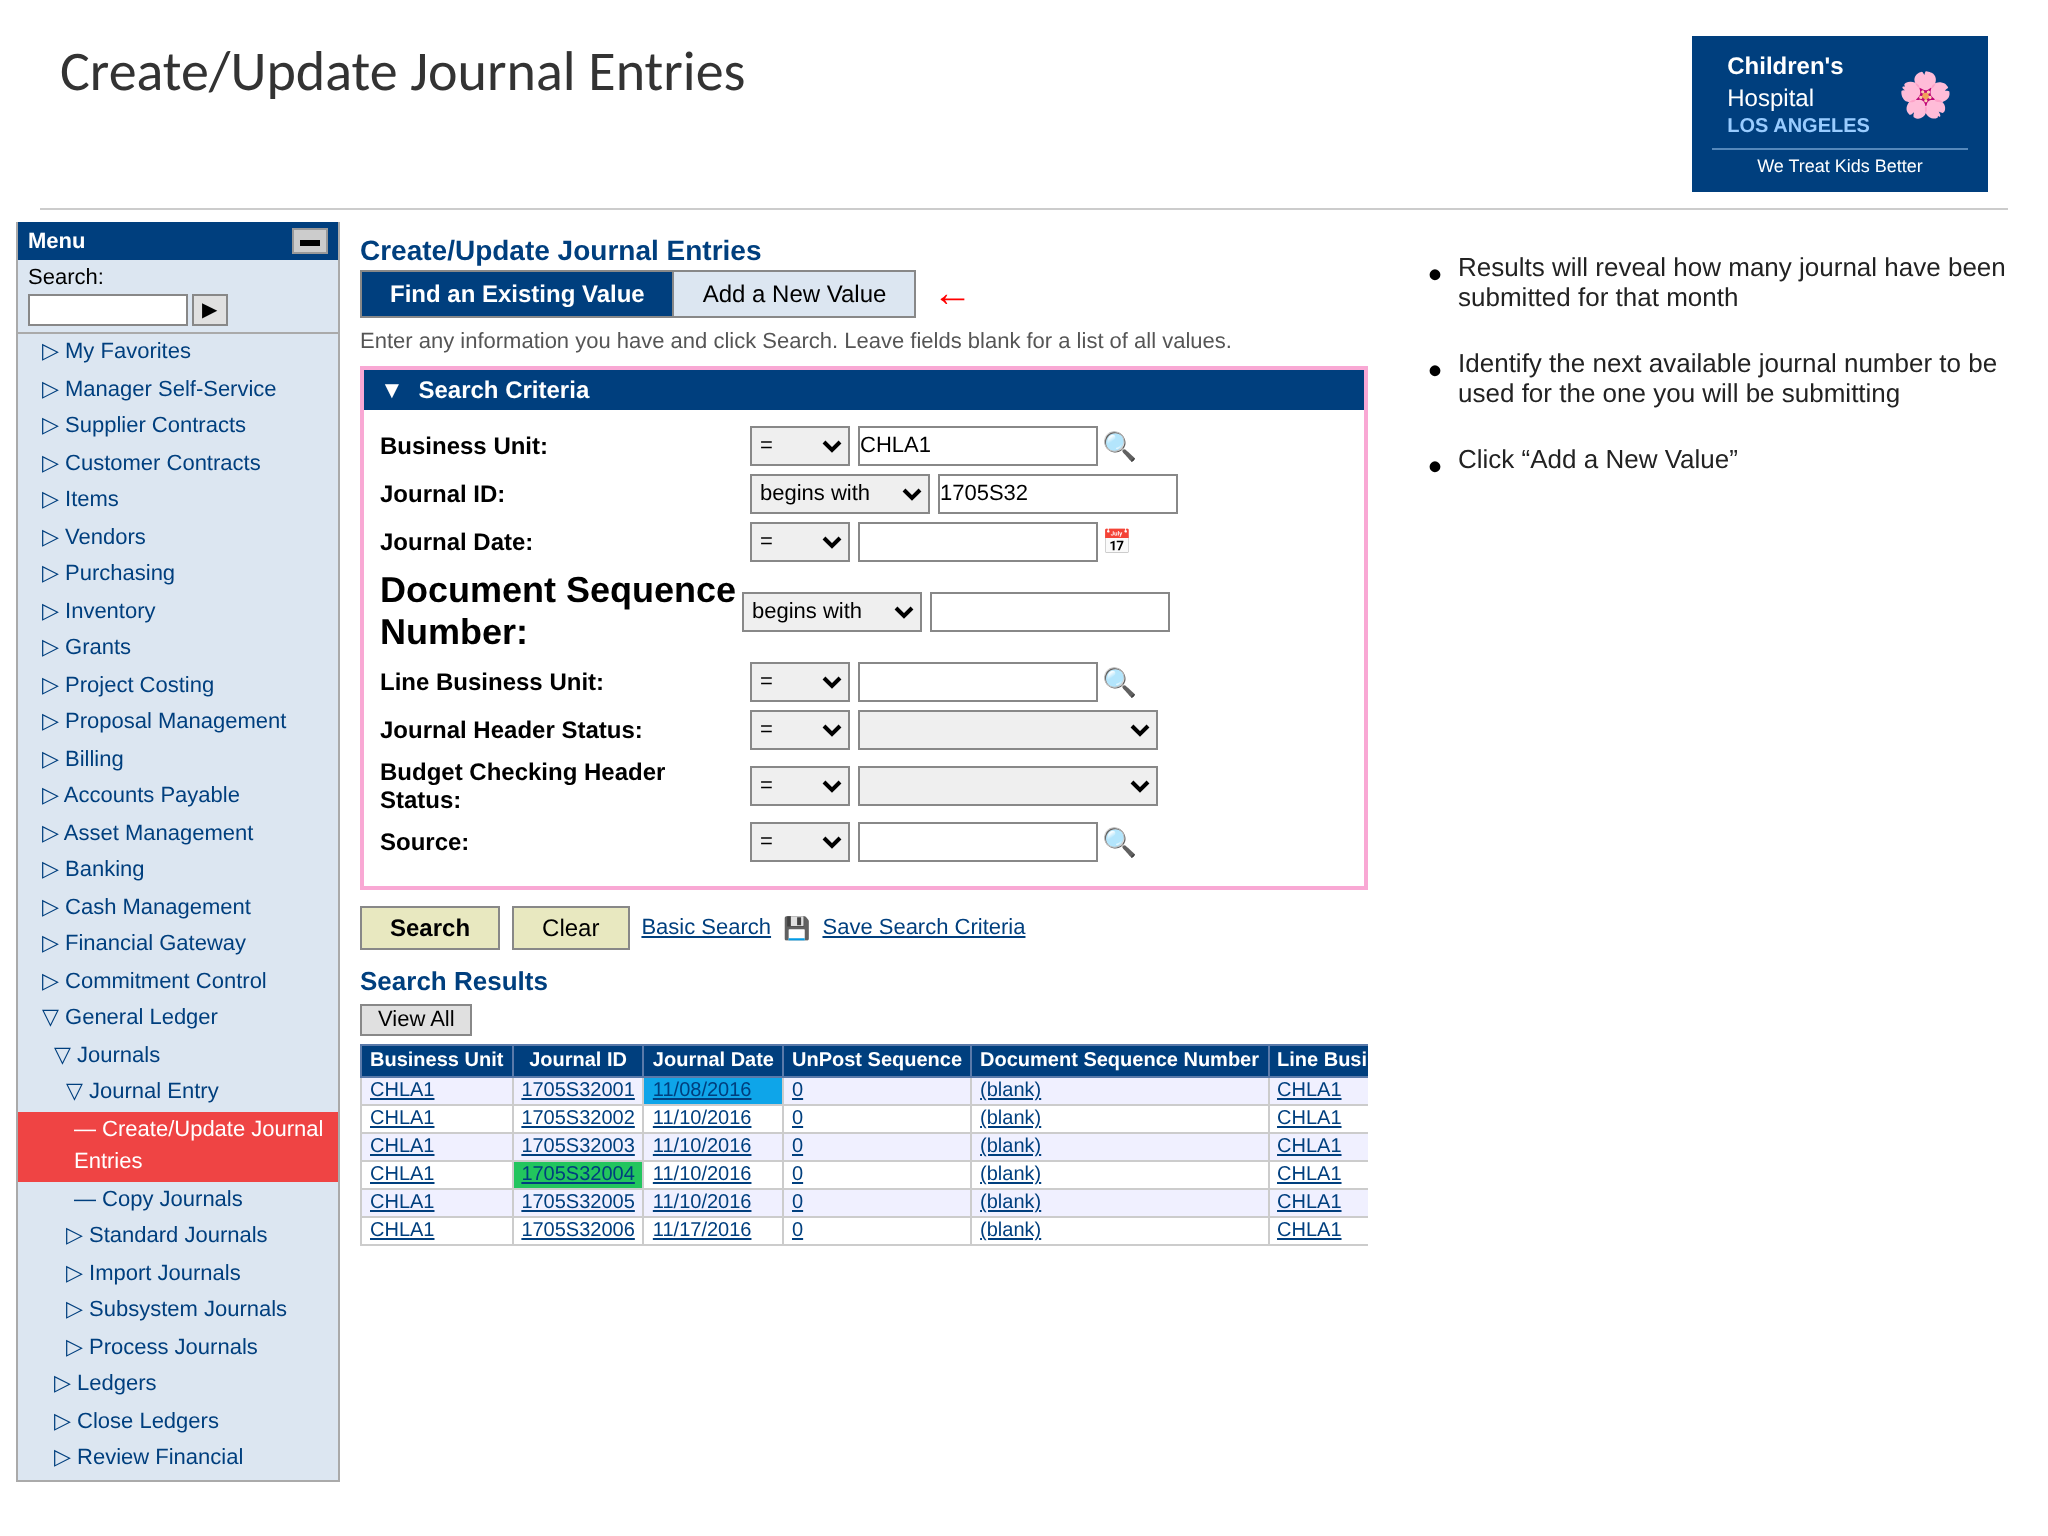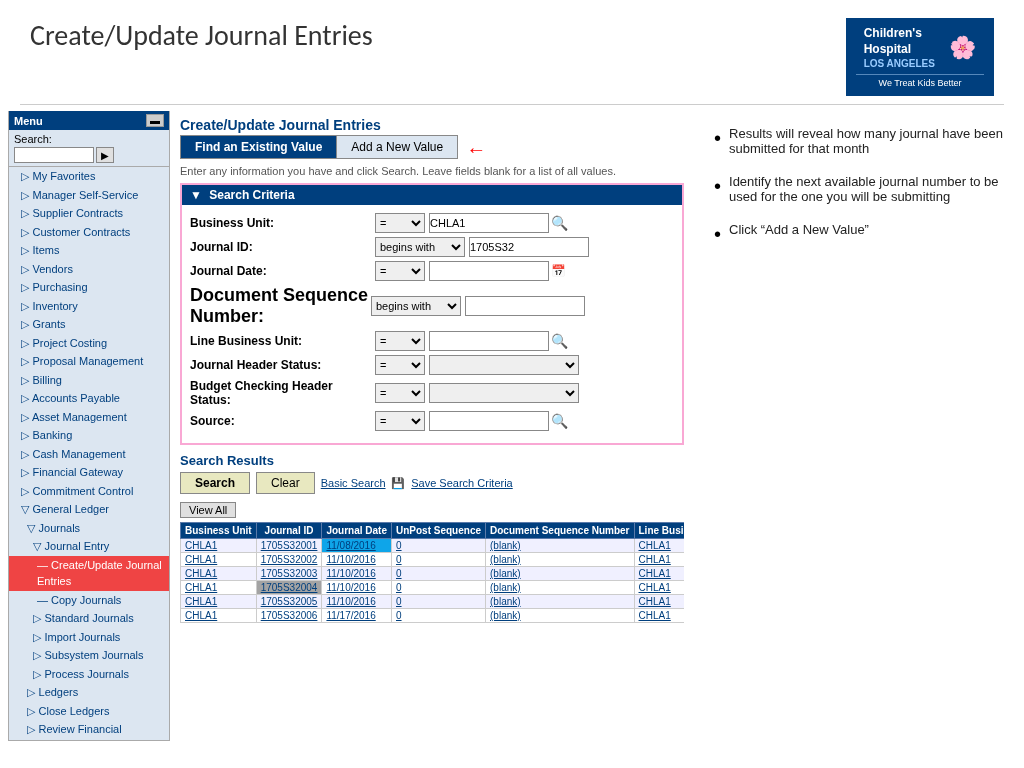--- a/index.html
+++ b/index.html
@@ -10,21 +10,21 @@
   </style>
 </head>
 <body>
 
 <div style="display:flex; align-items:flex-start; justify-content:space-between; padding: 18px 30px 8px 30px;">
   <h1 style="font-size:28px; font-weight:300; color:#333; font-family:Calibri,Arial,sans-serif;">Create/Update Journal Entries</h1>
   <div style="background:#003f7e; padding:8px 10px; width:148px; text-align:center; position:relative; overflow:hidden;">
     <div style="display:flex; align-items:center; justify-content:center; gap:14px;">
       <div style="color:#fff; text-align:left; line-height:1.3;">
         <div style="font-size:12px; font-weight:bold;">Children's</div>
-        <div style="font-size:12px; font-weight:bold;">Hospital</div>
+        <div style="font-size:12px; font-weight:normal;">Hospital</div>
         <div style="font-size:10px; color:#99ccff; font-weight:bold;">LOS ANGELES</div>
       </div>
       <div style="font-size:22px;">🌸</div>
     </div>
     <div style="border-top:1px solid #5588bb; margin-top:4px; padding-top:3px; color:#fff; font-size:9px;">We Treat Kids Better</div>
   </div>
 </div>
 
 <hr style="border:none; border-top:1px solid #ccc; margin:0 20px 6px 20px;">
 
@@ -144,30 +144,30 @@
           <span style="width:185px; font-size:12px; font-weight:bold;">Source:</span>
           <select style="font-size:11px; height:20px; border:1px solid #888; width:50px;"><option>=</option></select>
           <input type="text" value="" style="margin-left: 4px; height: 20px; border: 1px solid rgb(136, 136, 136); font-size: 11px; width: 120px;">
           <button style="background:none; border:none; cursor:pointer; font-size:14px; margin-left:2px; color:#555;">🔍</button>
         </div>
 
       </div>
     </div>
 
     
-    <div style="font-size:13px; font-weight:bold; color:#003f7e; margin-bottom:4px;">Search Results</div>
-
-    
     <div style="display:flex; align-items:center; gap:6px; margin-bottom:8px;">
       <button style="background:#e8e8c0; border:1px solid #888; padding:3px 14px; cursor:pointer; font-size:12px; font-weight:bold;">Search</button>
       <button style="background:#e8e8c0; border:1px solid #888; padding:3px 14px; cursor:pointer; font-size:12px;">Clear</button>
       <button style="background:none; border:none; color:#003f7e; cursor:pointer; font-size:11px; text-decoration:underline;">Basic Search</button>
       <span style="font-size:11px;">💾</span>
       <button style="background:none; border:none; color:#003f7e; cursor:pointer; font-size:11px; text-decoration:underline;">Save Search Criteria</button>
     </div>
+
+    
+    <div style="font-size:13px; font-weight:bold; color:#003f7e; margin-bottom:4px;">Search Results</div>
     <button style="background:#e0e0e0; border:1px solid #888; font-size:11px; padding:1px 8px; cursor:pointer; margin-bottom:4px; display:inline-block;">View All</button>
 
     
     <div style="overflow-x:auto;">
       <table style="width:100%; border-collapse:collapse; font-size:10px;">
         <thead>
           <tr>
             <th style="background:#003f7e; color:#fff; padding:2px 4px; border:1px solid #5a7aaa; white-space:nowrap;">Business Unit</th>
             <th style="background:#003f7e; color:#fff; padding:2px 4px; border:1px solid #5a7aaa; white-space:nowrap;">Journal ID</th>
             <th style="background:#003f7e; color:#fff; padding:2px 4px; border:1px solid #5a7aaa; white-space:nowrap;">Journal Date</th>
@@ -197,21 +197,21 @@
             <tr>
               <td style="padding: 1px 4px; border: 1px solid rgb(204, 204, 204); white-space: nowrap; background: rgb(240, 240, 255);"><a href="#" style="color: rgb(0, 63, 126); text-decoration: underline; cursor: pointer;">CHLA1</a></td>
               <td style="padding: 1px 4px; border: 1px solid rgb(204, 204, 204); white-space: nowrap; background: rgb(240, 240, 255);"><a href="#" style="color: rgb(0, 63, 126); text-decoration: underline; cursor: pointer;">1705S32003</a></td>
               <td style="padding: 1px 4px; border: 1px solid rgb(204, 204, 204); white-space: nowrap; background: rgb(240, 240, 255);"><a href="#" style="color: rgb(0, 63, 126); text-decoration: underline; cursor: pointer;">11/10/2016</a></td>
               <td style="padding: 1px 4px; border: 1px solid rgb(204, 204, 204); white-space: nowrap; background: rgb(240, 240, 255);"><a href="#" style="color: rgb(0, 63, 126); text-decoration: underline; cursor: pointer;">0</a></td>
               <td style="padding: 1px 4px; border: 1px solid rgb(204, 204, 204); white-space: nowrap; background: rgb(240, 240, 255);"><a href="#" style="color: rgb(0, 63, 126); text-decoration: underline; cursor: pointer;">(blank)</a></td>
               <td style="padding: 1px 4px; border: 1px solid rgb(204, 204, 204); white-space: nowrap; background: rgb(240, 240, 255);"><a href="#" style="color: rgb(0, 63, 126); text-decoration: underline; cursor: pointer;">CHLA1</a></td>
             </tr>
             <tr>
               <td style="padding: 1px 4px; border: 1px solid rgb(204, 204, 204); white-space: nowrap; background: rgb(255, 255, 255);"><a href="#" style="color: rgb(0, 63, 126); text-decoration: underline; cursor: pointer;">CHLA1</a></td>
-              <td style="padding: 1px 4px; border: 1px solid rgb(204, 204, 204); white-space: nowrap; background: #a3a3a3;"><a href="#" style="color: rgb(0, 63, 126); text-decoration: underline; cursor: pointer;">1705S32004</a></td>
+              <td style="padding: 1px 4px; border: 1px solid rgb(204, 204, 204); white-space: nowrap; background: #22c55e;"><a href="#" style="color: rgb(0, 63, 126); text-decoration: underline; cursor: pointer;">1705S32004</a></td>
               <td style="padding: 1px 4px; border: 1px solid rgb(204, 204, 204); white-space: nowrap; background: rgb(255, 255, 255);"><a href="#" style="color: rgb(0, 63, 126); text-decoration: underline; cursor: pointer;">11/10/2016</a></td>
               <td style="padding: 1px 4px; border: 1px solid rgb(204, 204, 204); white-space: nowrap; background: rgb(255, 255, 255);"><a href="#" style="color: rgb(0, 63, 126); text-decoration: underline; cursor: pointer;">0</a></td>
               <td style="padding: 1px 4px; border: 1px solid rgb(204, 204, 204); white-space: nowrap; background: rgb(255, 255, 255);"><a href="#" style="color: rgb(0, 63, 126); text-decoration: underline; cursor: pointer;">(blank)</a></td>
               <td style="padding: 1px 4px; border: 1px solid rgb(204, 204, 204); white-space: nowrap; background: rgb(255, 255, 255);"><a href="#" style="color: rgb(0, 63, 126); text-decoration: underline; cursor: pointer;">CHLA1</a></td>
             </tr>
             <tr>
               <td style="padding: 1px 4px; border: 1px solid rgb(204, 204, 204); white-space: nowrap; background: rgb(240, 240, 255);"><a href="#" style="color: rgb(0, 63, 126); text-decoration: underline; cursor: pointer;">CHLA1</a></td>
               <td style="padding: 1px 4px; border: 1px solid rgb(204, 204, 204); white-space: nowrap; background: rgb(240, 240, 255);"><a href="#" style="color: rgb(0, 63, 126); text-decoration: underline; cursor: pointer;">1705S32005</a></td>
               <td style="padding: 1px 4px; border: 1px solid rgb(204, 204, 204); white-space: nowrap; background: rgb(240, 240, 255);"><a href="#" style="color: rgb(0, 63, 126); text-decoration: underline; cursor: pointer;">11/10/2016</a></td>
               <td style="padding: 1px 4px; border: 1px solid rgb(204, 204, 204); white-space: nowrap; background: rgb(240, 240, 255);"><a href="#" style="color: rgb(0, 63, 126); text-decoration: underline; cursor: pointer;">0</a></td>

